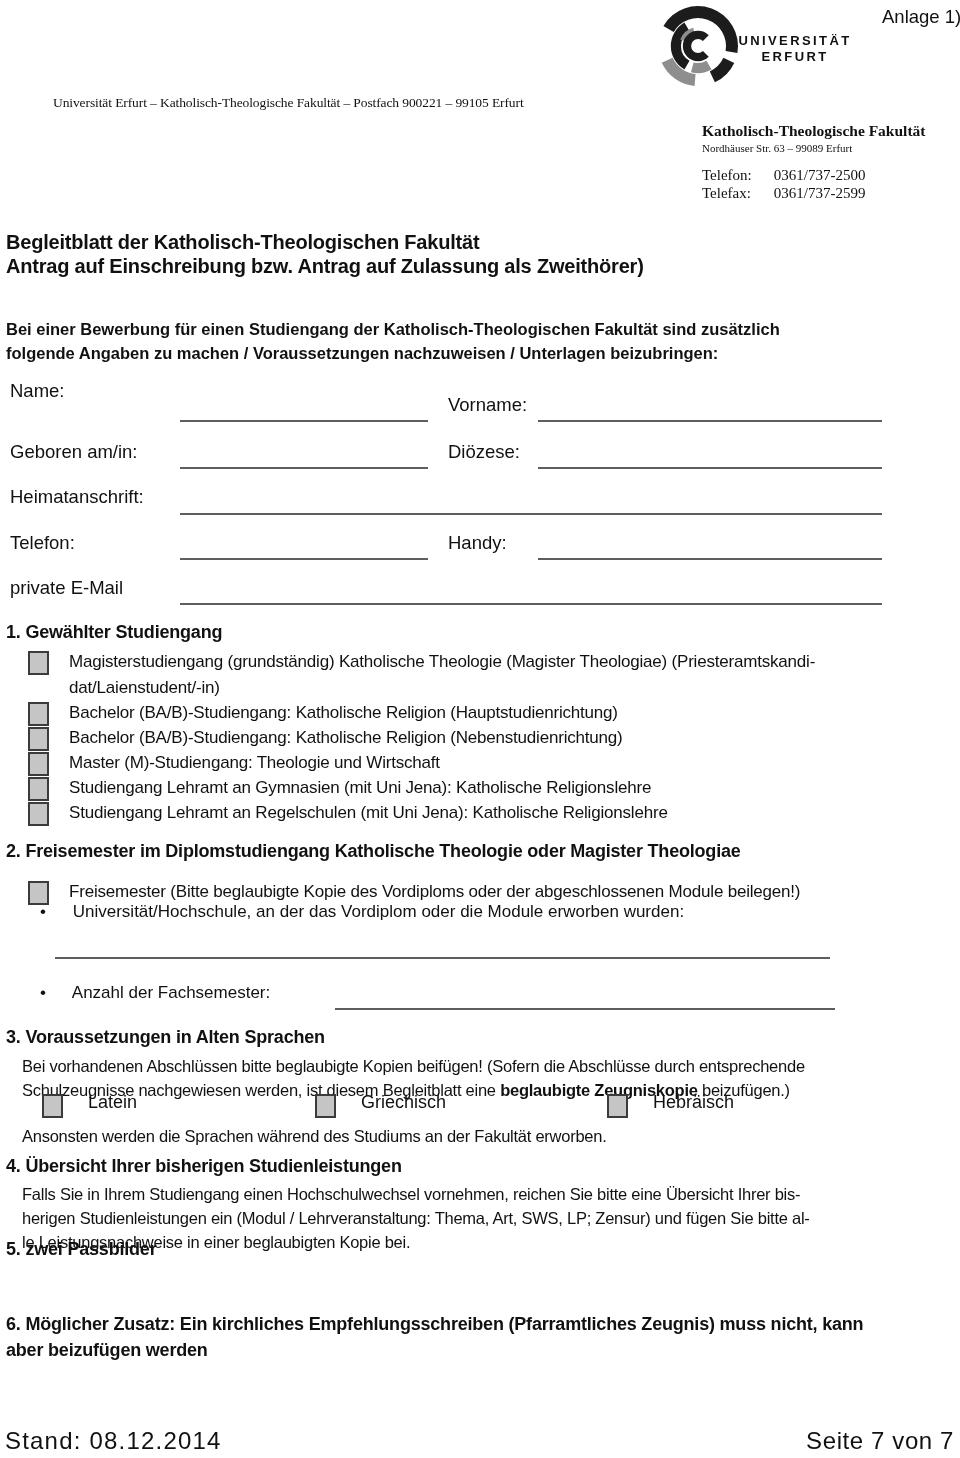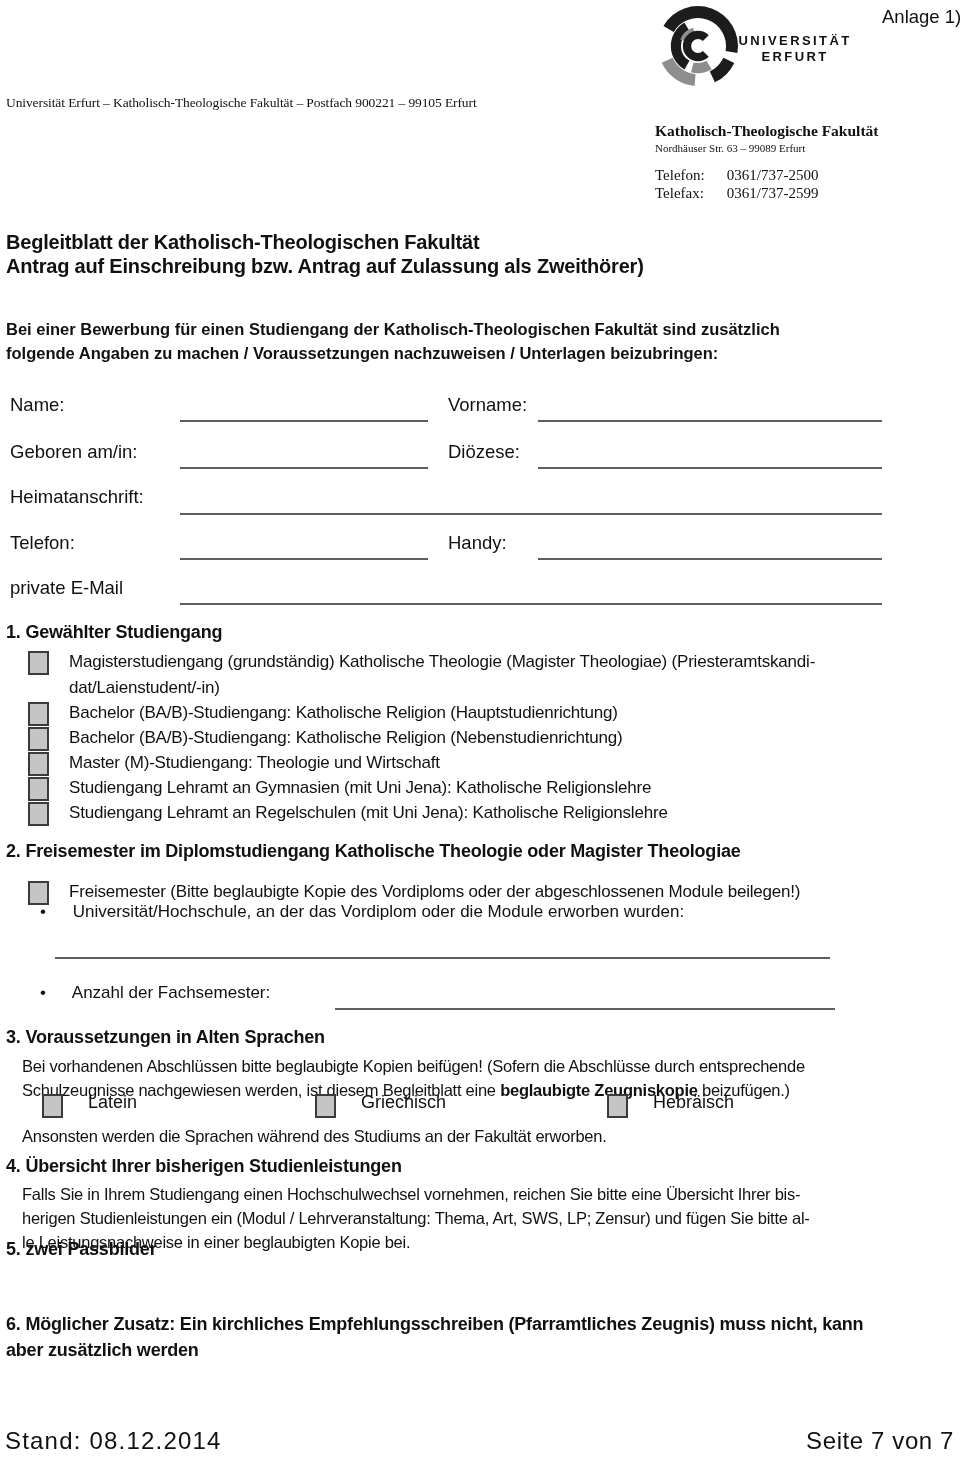--- a/index.html
+++ b/index.html
@@ -2,21 +2,21 @@
 <html><head>
 <meta charset="utf-8">
 <style>
   html,body { margin:0; padding:0; background:#e8e8e8; }
   .page {
     position:relative; width:960px; height:1458px; margin:0 auto;
     background:#ffffff; color:#111;
     font-family:"Liberation Sans", sans-serif; overflow:hidden;
   }
   .abs { position:absolute; }
-  .serif { font-family:"Liberation Serif", serif; }
+  .serif { font-family:"Liberation Serif", serif;margin-left:47px; }
   .nowrap { white-space:nowrap; }
   .b { font-weight:bold; }
   .title { font-size:20px; line-height:23.5px; font-weight:bold; letter-spacing:-0.2px; }
   .intro { font-size:16.5px; line-height:24px; font-weight:bold; }
   .flabel { font-size:18.5px; }
   .iline { position:absolute; height:0; border-bottom:2px solid #5e5e5e; }
   .sech { font-size:18px; font-weight:bold; letter-spacing:-0.2px; }
   .body17 { font-size:16.5px; line-height:24px; letter-spacing:-0.25px; }
   .item { font-size:17px; line-height:25.5px; letter-spacing:-0.2px; }
   .cb {
@@ -70,21 +70,21 @@
   <div class="abs" style="left:6px; top:231px;">
     <div class="title nowrap">Begleitblatt der Katholisch-Theologischen Fakultät</div>
     <div class="title nowrap">Antrag auf Einschreibung bzw. Antrag auf Zulassung als Zweithörer)</div>
   </div>
 
   <div class="abs" style="left:6px; top:317px;">
     <div class="intro nowrap">Bei einer Bewerbung für einen Studiengang der Katholisch-Theologischen Fakultät sind zusätzlich</div>
     <div class="intro nowrap">folgende Angaben zu machen / Voraussetzungen nachzuweisen / Unterlagen beizubringen:</div>
   </div>
 
-  <div class="abs flabel" style="left:10px; top:394px;">Name:</div>
+  <div class="abs flabel" style="left:10px; top:380px;">Name:</div>
   <div class="iline" style="left:180px; top:420px; width:248px;"></div>
   <div class="abs flabel" style="left:448px; top:394px;">Vorname:</div>
   <div class="iline" style="left:538px; top:420px; width:344px;"></div>
 
   <div class="abs flabel" style="left:10px; top:441px;">Geboren am/in:</div>
   <div class="iline" style="left:180px; top:467px; width:248px;"></div>
   <div class="abs flabel" style="left:448px; top:441px;">Diözese:</div>
   <div class="iline" style="left:538px; top:467px; width:344px;"></div>
 
   <div class="abs flabel" style="left:10px; top:486px;">Heimatanschrift:</div>
@@ -171,19 +171,19 @@
   <div class="abs" style="left:22px; top:1182px;">
     <div class="body17 nowrap">Falls Sie in Ihrem Studiengang einen Hochschulwechsel vornehmen, reichen Sie bitte eine Übersicht Ihrer bis-</div>
     <div class="body17 nowrap">herigen Studienleistungen ein (Modul / Lehrveranstaltung: Thema, Art, SWS, LP; Zensur) und fügen Sie bitte al-</div>
     <div class="body17 nowrap">le Leistungsnachweise in einer beglaubigten Kopie bei.</div>
   </div>
 
   <div class="abs sech nowrap" style="left:6px; top:1239px;">5. zwei Passbilder</div>
 
   <div class="abs" style="left:6px; top:1311px;">
     <div class="sech nowrap" style="line-height:26px;">6. Möglicher Zusatz: Ein kirchliches Empfehlungsschreiben (Pfarramtliches Zeugnis) muss nicht, kann</div>
-    <div class="sech nowrap" style="line-height:26px;">aber zusätzlich werden</div>
+    <div class="sech nowrap" style="line-height:26px;">aber beizufügen werden</div>
   </div>
 
   <div class="abs footer nowrap" style="left:5px; top:1427px;">Stand: 08.12.2014</div>
   <div class="abs footer nowrap" style="right:6px; top:1427px; letter-spacing:0.6px;">Seite 7 von 7</div>
 
 </div>
 
 </body></html>

